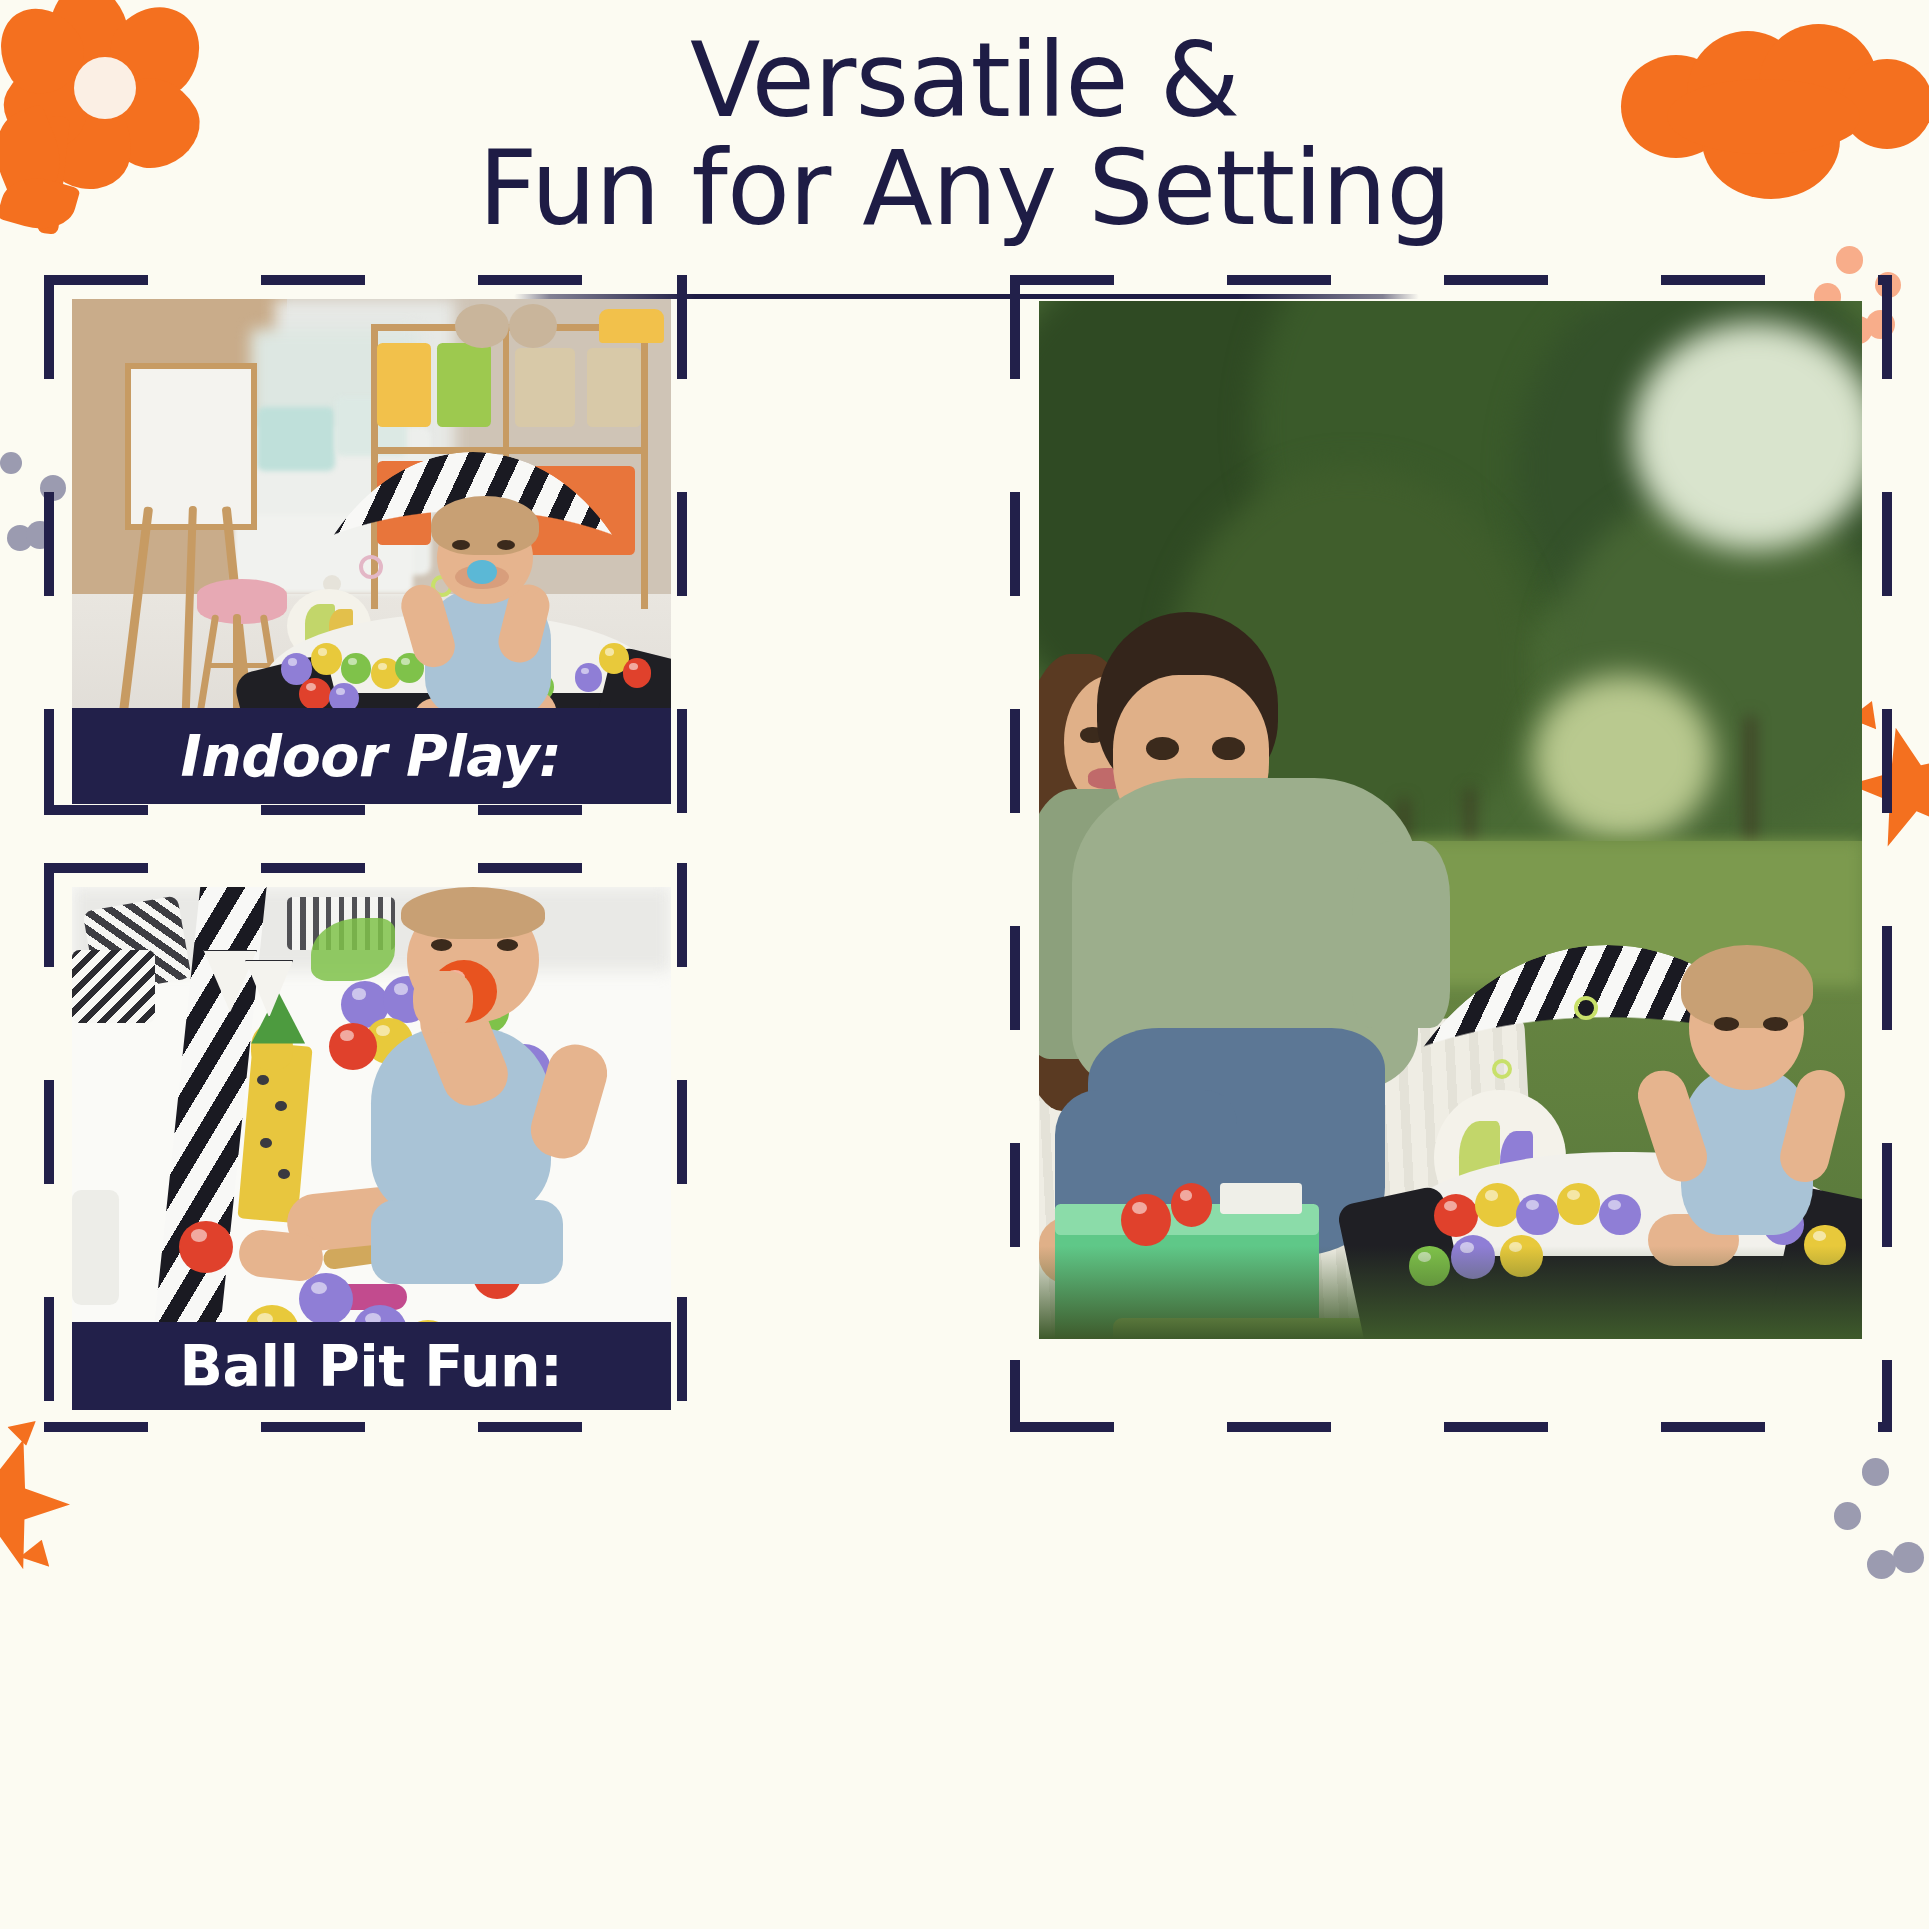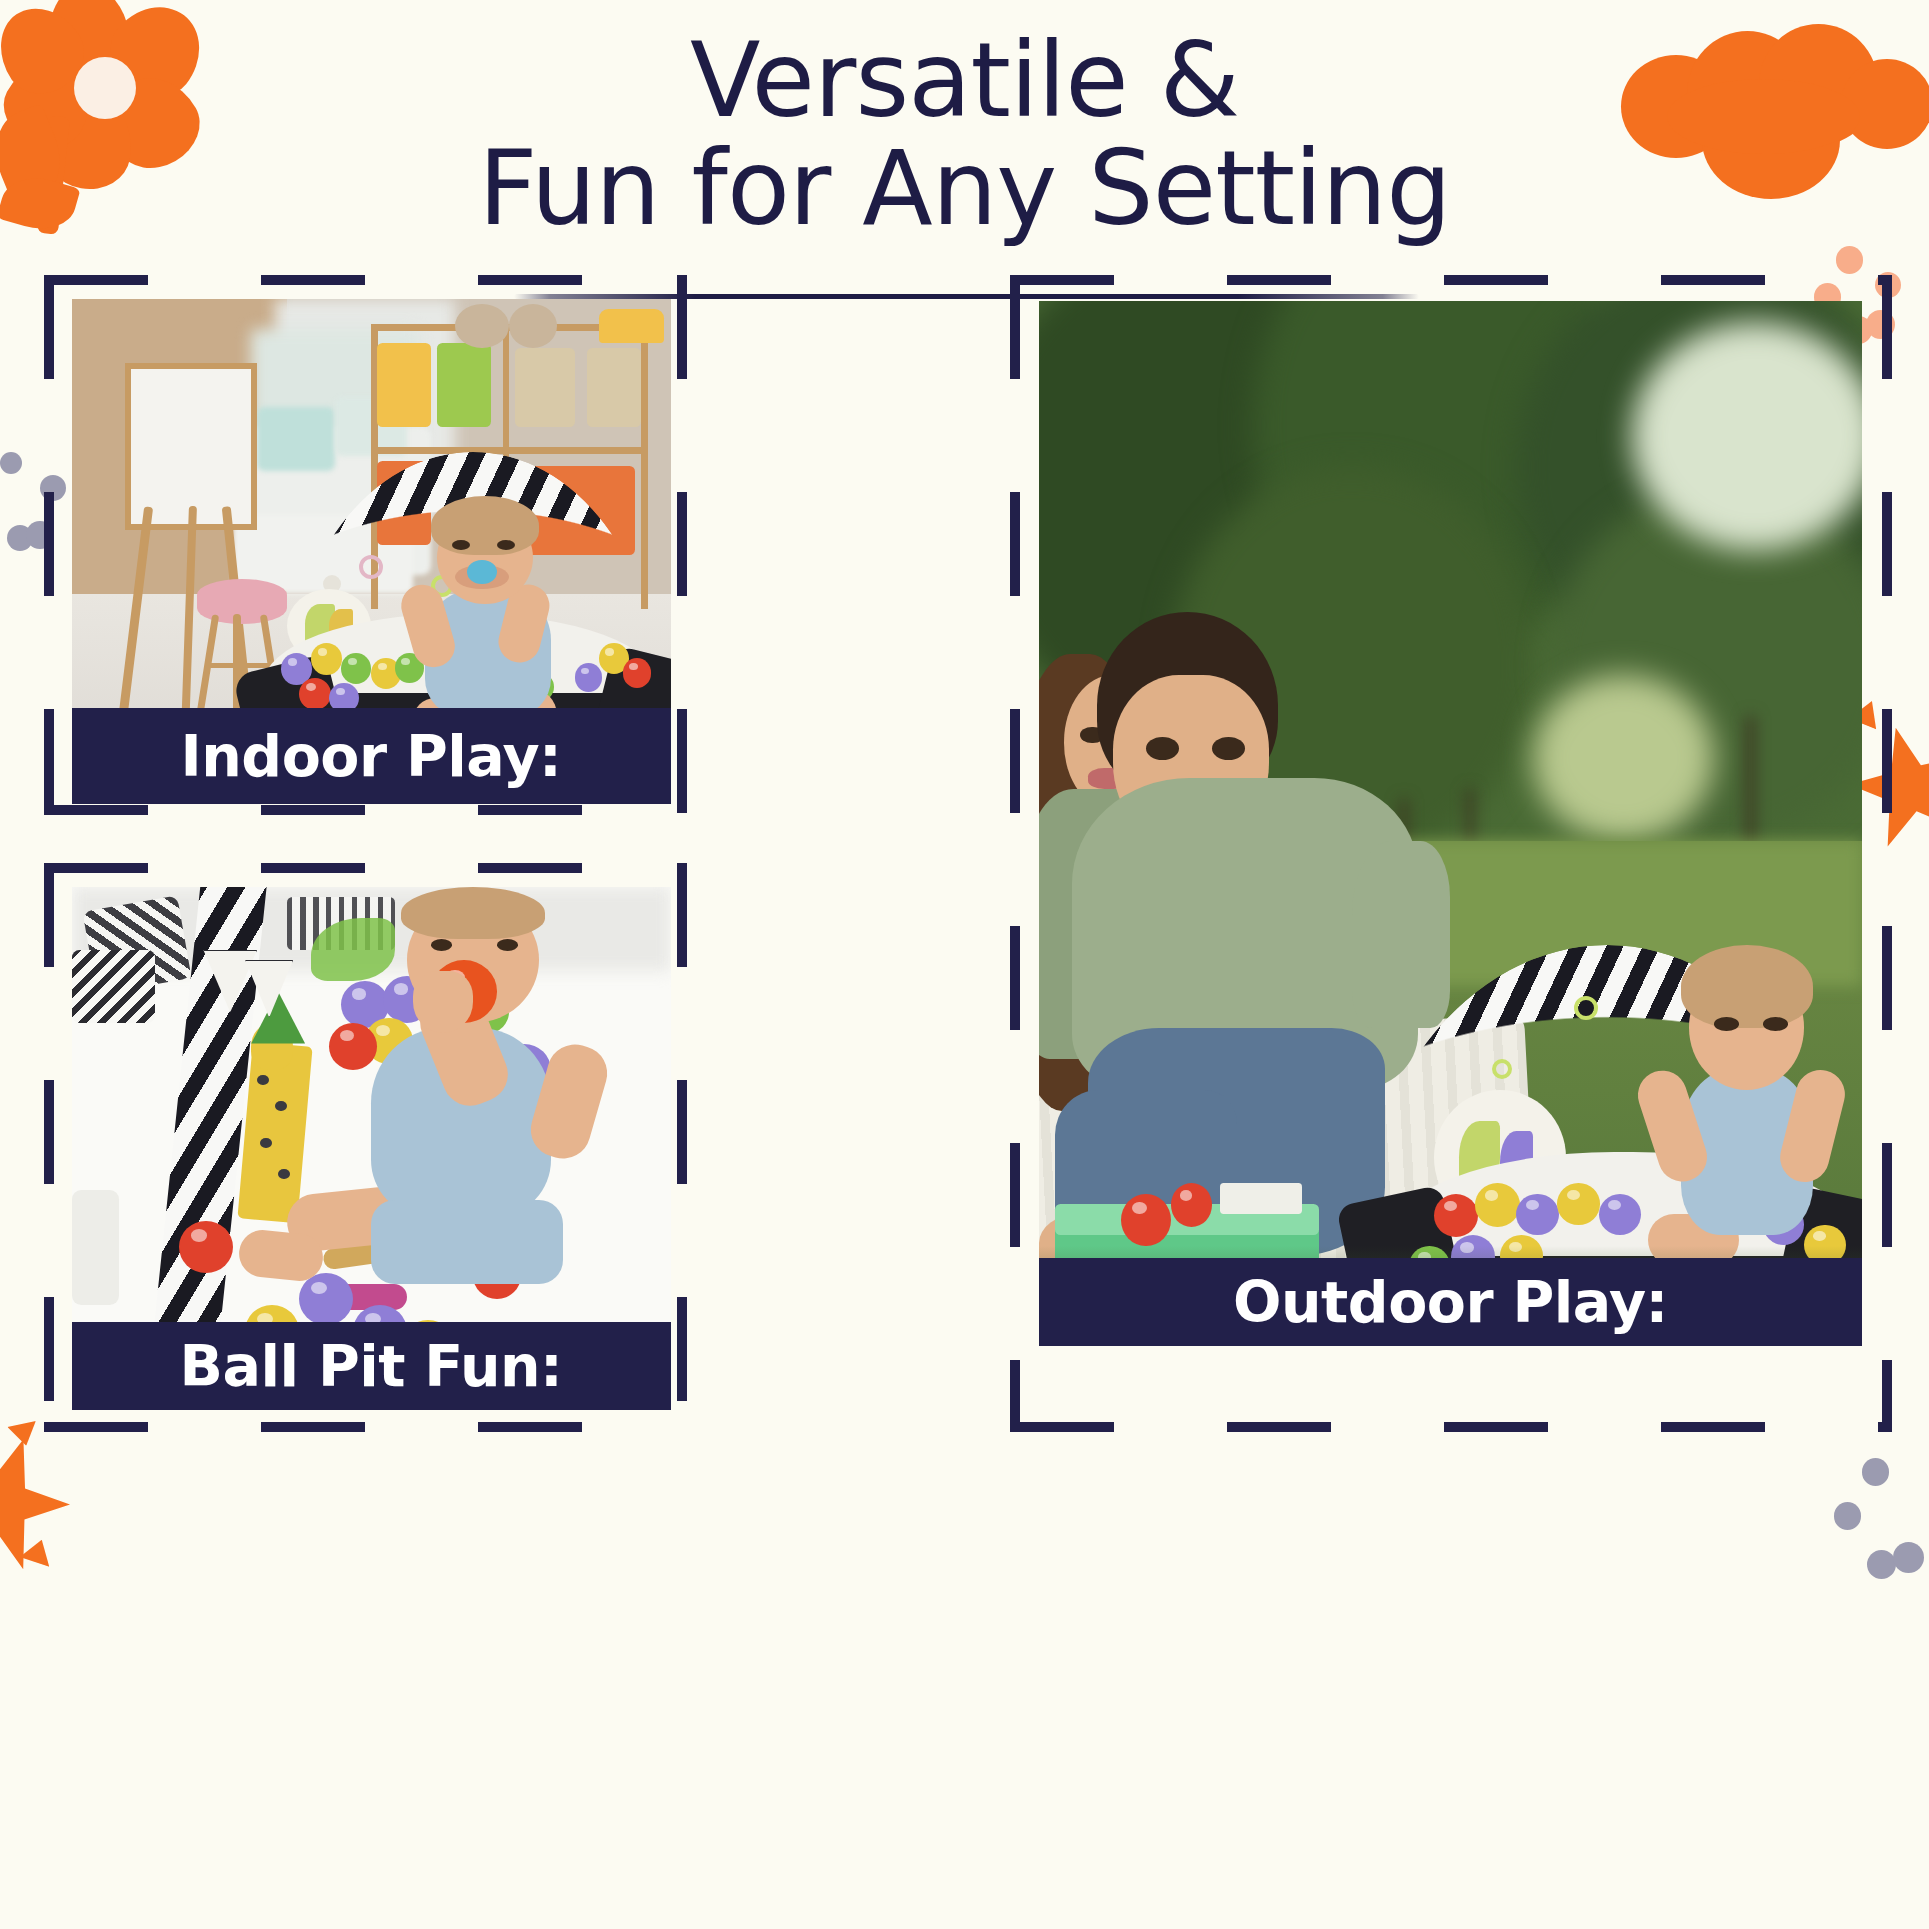--- a/index.html
+++ b/index.html
@@ -358,21 +358,21 @@
       <div class="sc" style="left:63.5%;top:49%;width:3%;height:2%;background:#3B2A1C;border-radius:50%;"></div>
       <div class="sc" style="left:71%;top:49%;width:3%;height:2%;background:#3B2A1C;border-radius:50%;"></div>
       <div class="sc" style="left:64%;top:54%;width:9%;height:5%;background:#D89E7C;border-radius:50%;"></div>
       <div class="sc" style="left:66%;top:53%;width:5%;height:5%;background:#5BB8D6;border-radius:50%;"></div>
 
       <div class="sc" style="left:78%;top:87%;width:20px;height:22px;background:#D8D8D8;
            border-radius:50% 50% 42% 42%;"></div>
       <div class="logo-text" style="left:82%;top:89%;">UTTA</div>
     </div>
 
-    <div class="banner" style="left:27.5px; top:433px; width:599px; height:96px;">
+    <div class="banner" style="left:27.5px; top:433px; width:599px; height:96px;font-style:italic;">
       <span class="banner-text">Indoor Play:</span>
     </div>
   </div>
 
   <div class="card" style="left:44px; top:863px; width:643px; height:569px;">
     <div class="dashframe"></div>
 
     <div class="photo" style="left:27.5px; top:24px; width:599px; height:522px;">
 
       <div class="pit-mat" style="left:0;top:0;width:100%;height:100%;"></div>
@@ -535,19 +535,16 @@
       <div class="baby-arm" style="left:91%;top:74%;width:6%;height:11%;transform:rotate(14deg);"></div>
       <div class="baby-head" style="left:79%;top:64%;width:14%;height:12%;"></div>
       <div class="baby-hair" style="left:78%;top:62%;width:16%;height:8%;"></div>
       <div class="sc" style="left:82%;top:69%;width:3%;height:1.3%;background:#3B2A1C;border-radius:50%;"></div>
       <div class="sc" style="left:88%;top:69%;width:3%;height:1.3%;background:#3B2A1C;border-radius:50%;"></div>
 
       <div class="sc" style="left:0;bottom:0;width:100%;height:9%;
            background:linear-gradient(transparent,#3E5A2B);"></div>
     </div>
 
-    <div class="banner" style="left:29px; top:983px; width:823px; height:88px;">
-      <span class="banner-text">Outdoor Play:</span>
-    </div>
   </div>
 
 </div>
 
 
 </body></html>

